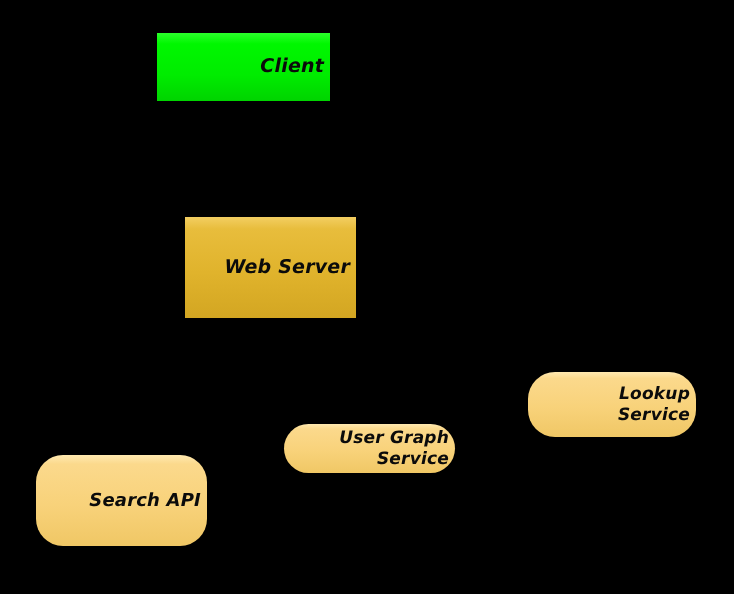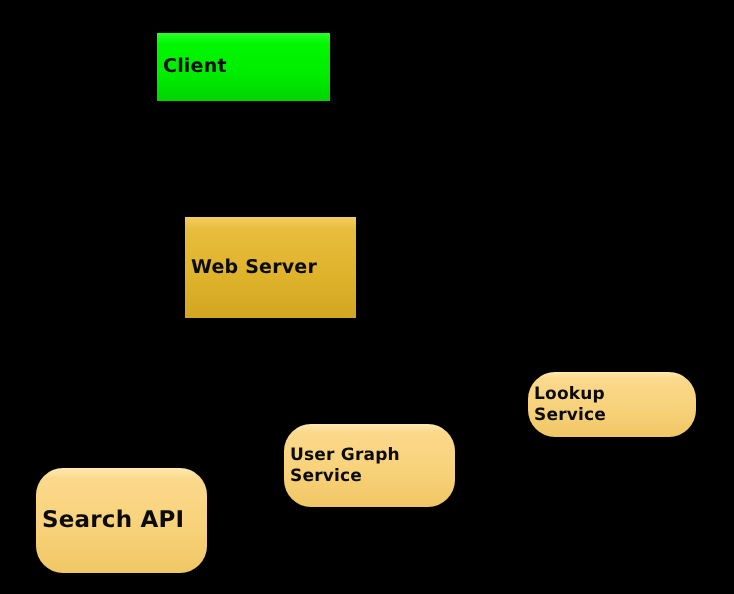--- a/index.html
+++ b/index.html
@@ -13,28 +13,29 @@
     height: 594px;
     background: #000000;
     overflow: hidden;
     font-family: "DejaVu Sans", sans-serif;
   }
   .node {
     position: absolute;
     display: flex;
     align-items: center;
     justify-content: center;
-    text-align: left;
+    text-align: right;
     box-sizing: border-box;
     color: #0b0b0b;
     font-weight: 700;
     letter-spacing: 0.2px;
     line-height: 1.22;
     text-rendering: geometricPrecision;
     box-shadow: 5px 6px 7px rgba(0,0,0,0.85);
+    font-style: italic;
   }
   .node .label {
     display: block;
     width: 100%;
     padding: 0 6px;
     box-sizing: border-box;
     white-space: pre-line;
   }
   
   .node.client {
@@ -58,20 +59,20 @@
     <div class="node client" style="left: 157px; top: 33px; width: 173px; height: 68px; font-size: 19px;">
       <span class="label">Client</span>
     </div>
     <div class="node gold-deep" style="left: 157px; top: 217px; width: 171px; height: 101px; font-size: 19px;">
       <span class="label">Web Server</span>
     </div>
     <div class="node gold-light" style="left: 528px; top: 372px; width: 168px; height: 65px; font-size: 17px;">
       <span class="label">Lookup
 Service</span>
     </div>
-    <div class="node gold-light" style="left: 284px; top: 424px; width: 171px; height: 83px; font-size: 17px;">
+    <div class="node gold-light" style="left: 284px; top: 424px; width: 171px; height: 49px; font-size: 17px;">
       <span class="label">User Graph
 Service</span>
     </div>
-    <div class="node gold-light" style="left: 36px; top: 455px; width: 171px; height: 105px; font-size: 23px; margin-top: 13px;">
+    <div class="node gold-light" style="left: 36px; top: 455px; width: 171px; height: 91px; font-size: 18px;">
       <span class="label">Search API</span>
     </div>
   </div>
 
 </body></html>

